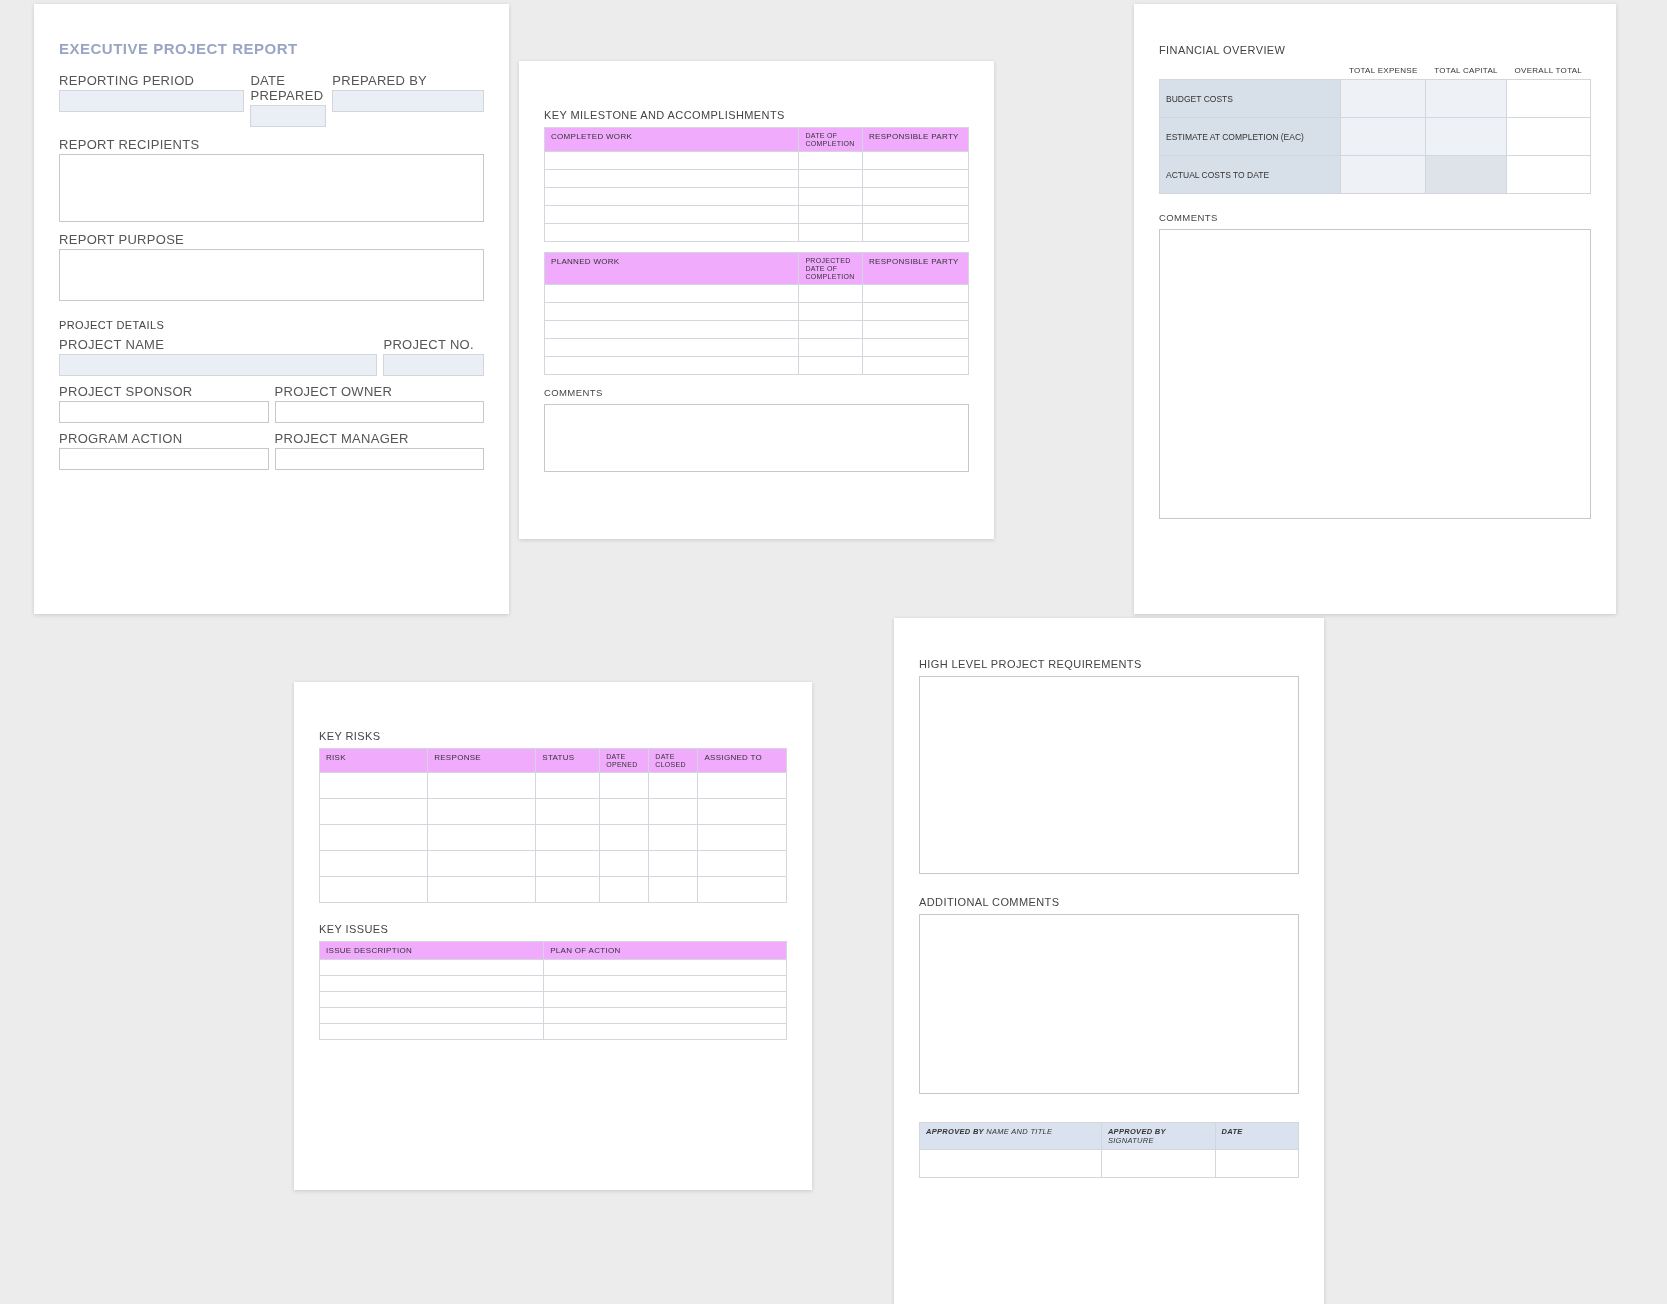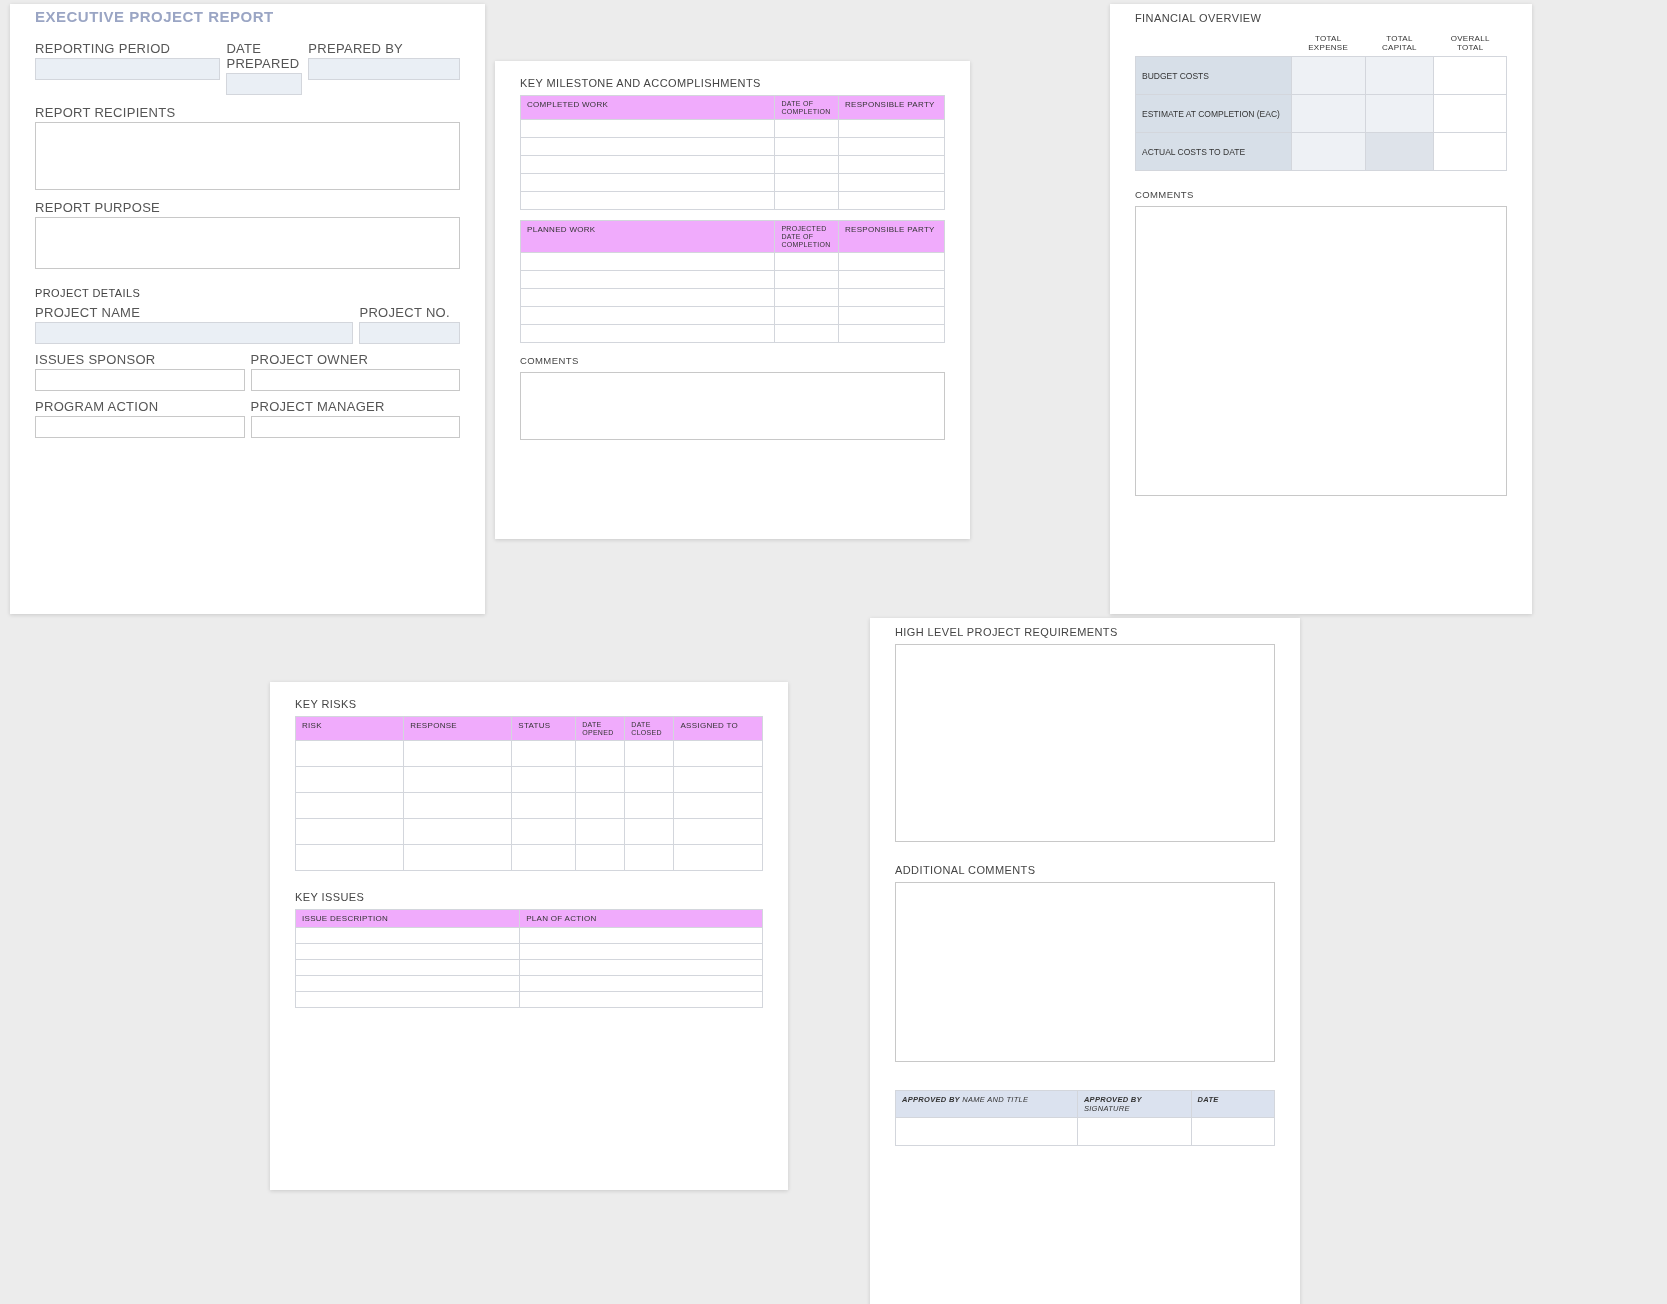--- a/index.html
+++ b/index.html
@@ -9,25 +9,26 @@
   font-size: 9px;
   color: #333;
   width: 1667px;
   height: 1304px;
   position: relative;
 }
 .page {
   background: #fff;
   position: absolute;
   box-shadow: 0 1px 4px rgba(0,0,0,0.15);
-  padding: 4px 25px;
+  padding: 36px 25px;
+  margin-left: 24px;
 }
 .p1 { left: 10px;  top: 4px;   width: 475px; height: 610px; }
 .p2 { left: 495px; top: 61px;  width: 475px; height: 478px; }
-.p3 { left: 1110px;top: 4px;   width: 422px; height: 610px; }
+.p3 { left: 1110px;top: 4px;   width: 482px; height: 610px; }
 .p4 { left: 270px; top: 682px; width: 518px; height: 508px; }
 .p5 { left: 870px; top: 618px; width: 430px; height: 700px; }
 
 .main-title {
   font-family: Arial, Helvetica, sans-serif;
   font-size: 15px;
   font-weight: bold;
   color: #9aa5c4;
   letter-spacing: 0.5px;
   margin-bottom: 16px;
@@ -123,21 +124,21 @@
       <div class="input-box"></div>
     </div>
     <div class="col" style="flex:1.2">
       <div class="field-label">PROJECT NO.</div>
       <div class="input-box"></div>
     </div>
   </div>
 
   <div class="row" style="margin-bottom:8px;">
     <div class="col">
-      <div class="field-label">ISSUES SPONSOR</div>
+      <div class="field-label">PROJECT SPONSOR</div>
       <div class="white-box"></div>
     </div>
     <div class="col">
       <div class="field-label">PROJECT OWNER</div>
       <div class="white-box"></div>
     </div>
   </div>
 
   <div class="row">
     <div class="col">

